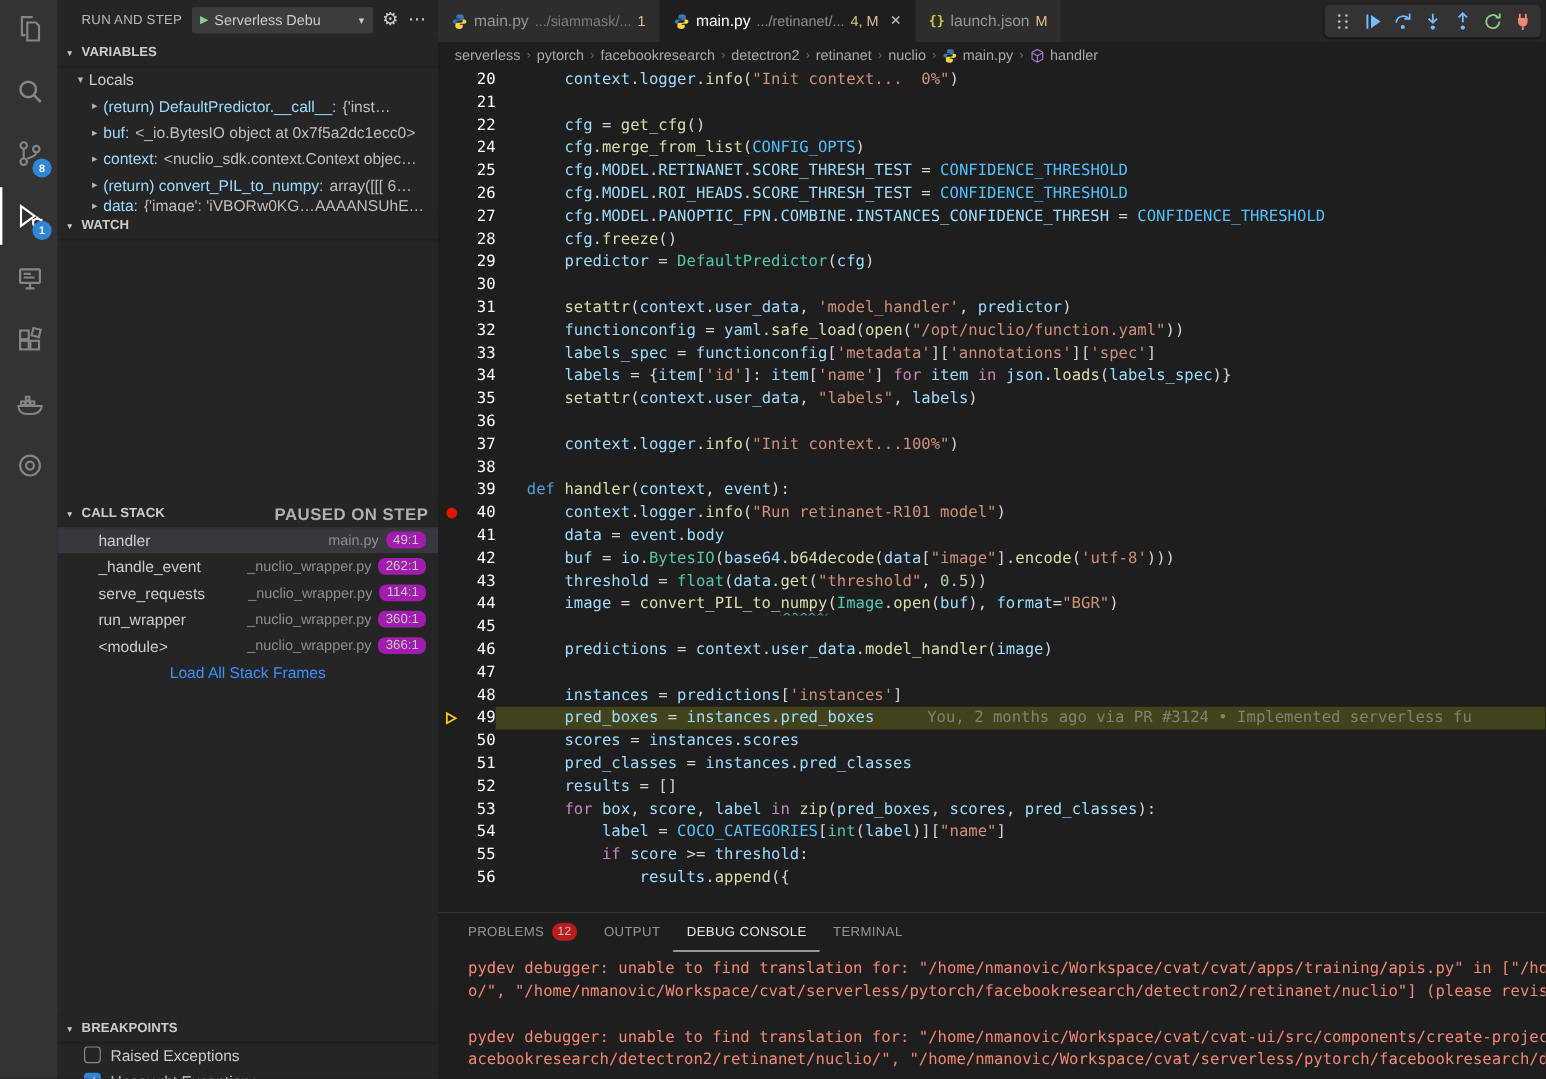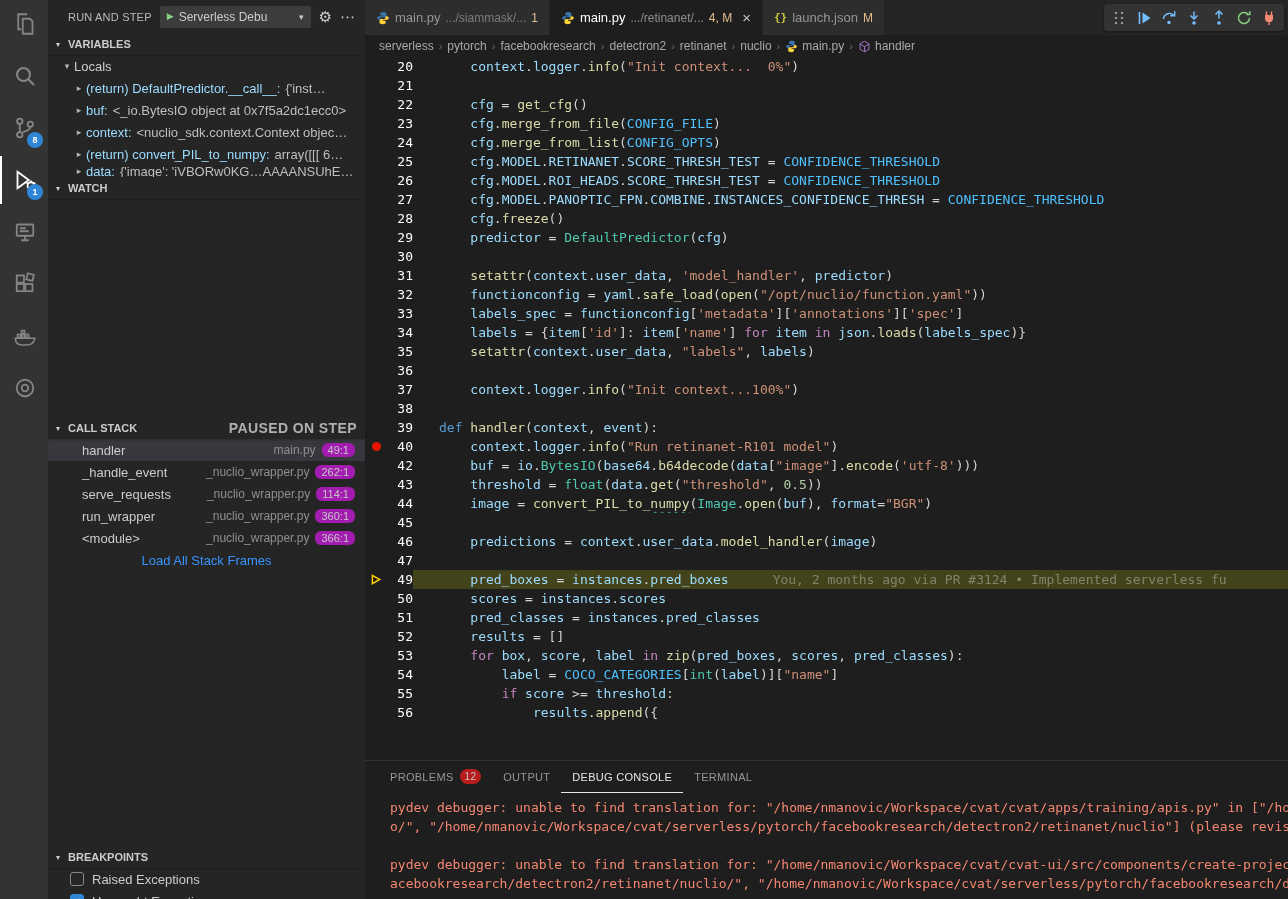--- a/index.html
+++ b/index.html
@@ -406,25 +406,20 @@
         <span class="lnum">21</span>
         <span class="ccontent"></span>
       </div>
       <div class="cline">
         <span class="glyph"></span>
         <span class="lnum">22</span>
         <span class="ccontent"><span class="tk-p">    </span><span class="tk-v">cfg</span><span class="tk-p"> = </span><span class="tk-f">get_cfg</span><span class="tk-p">()</span></span>
       </div>
       <div class="cline">
         <span class="glyph"></span>
-        <span class="lnum">23</span>
-        <span class="ccontent"><span class="tk-p">    </span><span class="tk-v">cfg</span><span class="tk-p">.</span><span class="tk-f">merge_from_file</span><span class="tk-p">(</span><span class="tk-C">CONFIG_FILE</span><span class="tk-p">)</span></span>
-      </div>
-      <div class="cline">
-        <span class="glyph"></span>
         <span class="lnum">24</span>
         <span class="ccontent"><span class="tk-p">    </span><span class="tk-v">cfg</span><span class="tk-p">.</span><span class="tk-f">merge_from_list</span><span class="tk-p">(</span><span class="tk-C">CONFIG_OPTS</span><span class="tk-p">)</span></span>
       </div>
       <div class="cline">
         <span class="glyph"></span>
         <span class="lnum">25</span>
         <span class="ccontent"><span class="tk-p">    </span><span class="tk-v">cfg</span><span class="tk-p">.</span><span class="tk-v">MODEL</span><span class="tk-p">.</span><span class="tk-v">RETINANET</span><span class="tk-p">.</span><span class="tk-v">SCORE_THRESH_TEST</span><span class="tk-p"> = </span><span class="tk-C">CONFIDENCE_THRESHOLD</span></span>
       </div>
       <div class="cline">
         <span class="glyph"></span>
@@ -498,20 +493,25 @@
       </div>
       <div class="cline">
         <span class="glyph">
           <span class="bp-dot"></span>
         </span>
         <span class="lnum">40</span>
         <span class="ccontent"><span class="tk-p">    </span><span class="tk-v">context</span><span class="tk-p">.</span><span class="tk-v">logger</span><span class="tk-p">.</span><span class="tk-f">info</span><span class="tk-p">(</span><span class="tk-s">"Run retinanet-R101 model"</span><span class="tk-p">)</span></span>
       </div>
       <div class="cline">
         <span class="glyph"></span>
+        <span class="lnum">41</span>
+        <span class="ccontent"><span class="tk-p">    </span><span class="tk-v">data</span><span class="tk-p"> = </span><span class="tk-v">event</span><span class="tk-p">.</span><span class="tk-v">body</span></span>
+      </div>
+      <div class="cline">
+        <span class="glyph"></span>
         <span class="lnum">42</span>
         <span class="ccontent"><span class="tk-p">    </span><span class="tk-v">buf</span><span class="tk-p"> = </span><span class="tk-v">io</span><span class="tk-p">.</span><span class="tk-t">BytesIO</span><span class="tk-p">(</span><span class="tk-v">base64</span><span class="tk-p">.</span><span class="tk-f">b64decode</span><span class="tk-p">(</span><span class="tk-v">data</span><span class="tk-p">[</span><span class="tk-s">"image"</span><span class="tk-p">].</span><span class="tk-f">encode</span><span class="tk-p">(</span><span class="tk-s">'utf-8'</span><span class="tk-p">)))</span></span>
       </div>
       <div class="cline">
         <span class="glyph"></span>
         <span class="lnum">43</span>
         <span class="ccontent"><span class="tk-p">    </span><span class="tk-v">threshold</span><span class="tk-p"> = </span><span class="tk-t">float</span><span class="tk-p">(</span><span class="tk-v">data</span><span class="tk-p">.</span><span class="tk-f">get</span><span class="tk-p">(</span><span class="tk-s">"threshold"</span><span class="tk-p">, </span><span class="tk-n">0.5</span><span class="tk-p">))</span></span>
       </div>
       <div class="cline">
         <span class="glyph"></span>
@@ -525,20 +525,25 @@
       </div>
       <div class="cline">
         <span class="glyph"></span>
         <span class="lnum">46</span>
         <span class="ccontent"><span class="tk-p">    </span><span class="tk-v">predictions</span><span class="tk-p"> = </span><span class="tk-v">context</span><span class="tk-p">.</span><span class="tk-v">user_data</span><span class="tk-p">.</span><span class="tk-f">model_handler</span><span class="tk-p">(</span><span class="tk-v">image</span><span class="tk-p">)</span></span>
       </div>
       <div class="cline">
         <span class="glyph"></span>
         <span class="lnum">47</span>
         <span class="ccontent"></span>
+      </div>
+      <div class="cline">
+        <span class="glyph"></span>
+        <span class="lnum">48</span>
+        <span class="ccontent"><span class="tk-p">    </span><span class="tk-v">instances</span><span class="tk-p"> = </span><span class="tk-v">predictions</span><span class="tk-p">[</span><span class="tk-s">'instances'</span><span class="tk-p">]</span></span>
       </div>
       <div class="cline current">
         <span class="glyph">
           <span class="cur-arrow">
             <svg viewBox="0 0 12 12">
               <path d="M1.5 1.5l8 4.5-8 4.5z" fill="none" stroke="currentColor" stroke-width="1.6"></path>
             </svg>
           </span>
         </span>
         <span class="lnum">49</span>

